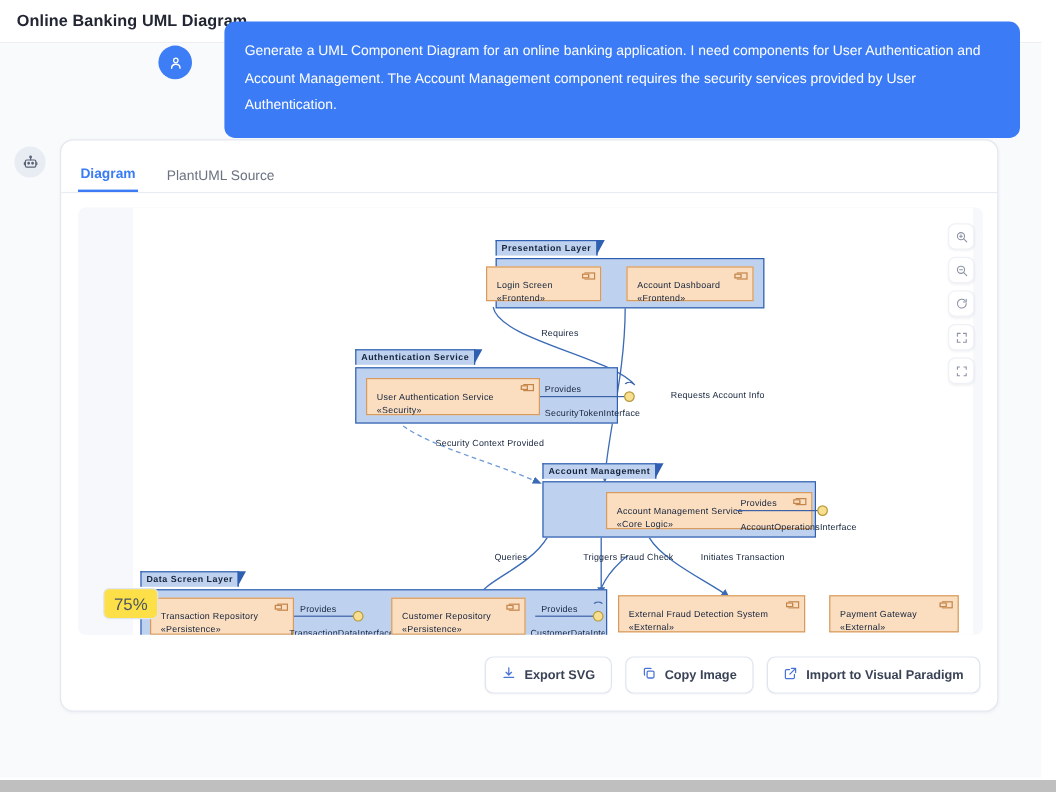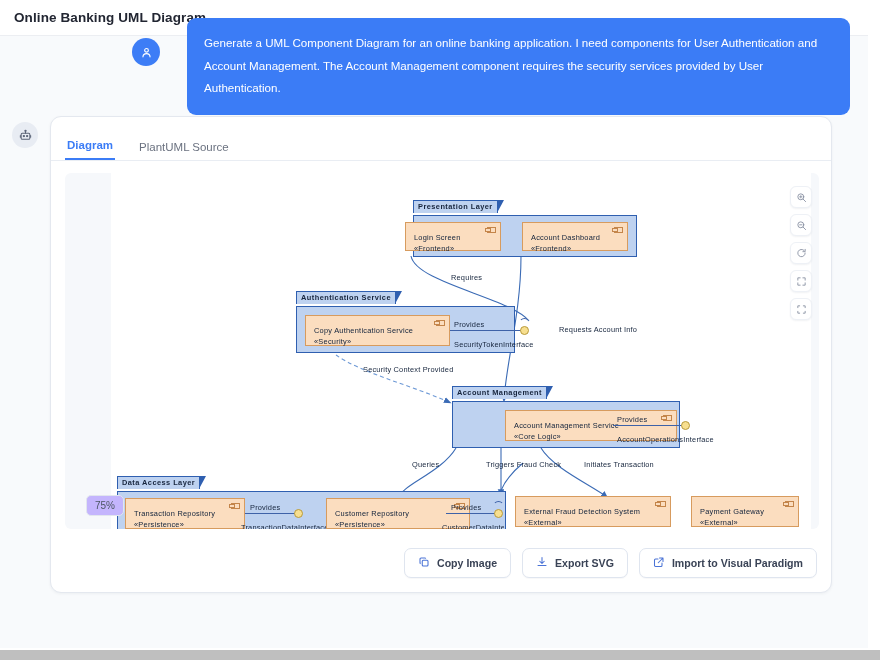--- a/index.html
+++ b/index.html
@@ -132,23 +132,23 @@
     background: #ffffff;
   }
   .diagram-title {
     position: absolute; left: 0; top: 13px; width: 700px;
     text-align: center;
     font-size: 8.6px; font-weight: bold; color: #1d2430;
     letter-spacing: .35px;
   }
   .zoom-badge {
     position: absolute; left: 21px; bottom: 13px;
-    background: #c4b5fd; border: 1px solid #e2e6ee;
+    background: #fde047; border: 1px solid #e2e6ee;
     border-radius: 5px;
-    font-size: 10px; color: #4b5563;
+    font-size: 14px; color: #4b5563;
     padding: 4px 8px;
     z-index: 30;
   }
 
   
   .zoom-ctl {
     position: absolute; right: 7px; top: 13px;
     display: flex; flex-direction: column; gap: 6px;
     z-index: 30;
   }
@@ -370,21 +370,21 @@
             <span class="stereo">«Frontend»</span>
           </div>
 
           <div class="lbl" style="left:328px; top:100px;margin-left:12px;">Requires</div>
           <div class="lbl" style="left:448px; top:152px;">Requests Account Info</div>
 
           <div class="pkg-tab" style="left:185px; top:118px;">Authentication Service</div>
           <div class="pkg" style="left:185px; top:133px; width:219px; height:47px;"></div>
           <div class="comp" style="left:194px; top:142px; width:145px; height:31px;">
             <span class="comp-icon"></span>
-            <span>Copy Authentication Service</span>
+            <span>User Authentication Service</span>
             <span class="stereo">«Security»</span>
           </div>
           <div class="lolli-line" style="left:339px; top:157px; width:73px;"></div>
           <div class="lolli-ball" style="left:409px; top:153px;"></div>
           <div class="socket" style="left:408px; top:145px;"></div>
           <div class="lbl" style="left:343px; top:147px;">Provides</div>
           <div class="lbl" style="left:343px; top:167px;">SecurityTokenInterface</div>
           <div class="lbl" style="left:252px; top:192px;">Security Context Provided</div>
 
           <div class="pkg-tab" style="left:341px; top:213px;">Account Management</div>
@@ -396,33 +396,33 @@
           </div>
           <div class="lolli-line" style="left:502px; top:252px; width:72px;"></div>
           <div class="lolli-ball" style="left:570px; top:248px;"></div>
           <div class="lbl" style="left:506px; top:242px;">Provides</div>
           <div class="lbl" style="left:506px; top:262px;">AccountOperationsInterface</div>
 
           <div class="lbl" style="left:301px; top:287px;">Queries</div>
           <div class="lbl" style="left:375px; top:287px;">Triggers Fraud Check</div>
           <div class="lbl" style="left:473px; top:287px;">Initiates Transaction</div>
 
-          <div class="pkg-tab" style="left:6px; top:303px;">Data Access Layer</div>
+          <div class="pkg-tab" style="left:6px; top:303px;">Data Screen Layer</div>
           <div class="pkg" style="left:6px; top:318px; width:389px; height:52px;"></div>
           <div class="comp" style="left:14px; top:325px; width:120px; height:31px;">
             <span class="comp-icon"></span>
             <span>Transaction Repository</span>
             <span class="stereo">«Persistence»</span>
           </div>
           <div class="lolli-line" style="left:134px; top:340px; width:53px;"></div>
           <div class="lolli-ball" style="left:183px; top:336px;"></div>
           <div class="lbl" style="left:139px; top:330px;">Provides</div>
           <div class="lbl" style="left:130px; top:350px;">TransactionDataInterface</div>
 
-          <div class="comp" style="left:215px; top:325px; width:144px; height:31px;">
+          <div class="comp" style="left:215px; top:325px; width:112px; height:31px;">
             <span class="comp-icon"></span>
             <span>Customer Repository</span>
             <span class="stereo">«Persistence»</span>
           </div>
           <div class="lolli-line" style="left:335px; top:340px; width:53px;"></div>
           <div class="lolli-ball" style="left:383px; top:336px;"></div>
           <div class="socket" style="left:382px; top:328px;"></div>
           <div class="lbl" style="left:340px; top:330px;">Provides</div>
           <div class="lbl" style="left:331px; top:350px; overflow:hidden; width:62px;">CustomerDataInte</div>
 
@@ -434,40 +434,40 @@
           <div class="comp" style="left:580px; top:323px; width:108px; height:31px;">
             <span class="comp-icon"></span>
             <span>Payment Gateway</span>
             <span class="stereo">«External»</span>
           </div>
 
         </div>
       </div>
 
       <div class="footer">
+        <div class="btn">
+          <span>
+            <svg width="12" height="12" viewBox="0 0 24 24" fill="none" stroke="#4a73d6" stroke-width="2.1" stroke-linecap="round" stroke-linejoin="round">
+              <path d="M12 3v11M7.5 10.5L12 15l4.5-4.5M4 19h16"></path>
+            </svg>
+          </span>
+          <span>Export SVG</span>
+        </div>
         <div class="btn">
           <span>
             <svg width="12" height="12" viewBox="0 0 24 24" fill="none" stroke="#4a73d6" stroke-width="2.1" stroke-linejoin="round">
               <rect x="8.5" y="8.5" width="11.5" height="11.5" rx="2"></rect>
               <path d="M15.5 5.2A2 2 0 0 0 13.8 4H6a2 2 0 0 0-2 2v7.8a2 2 0 0 0 1.2 1.7"></path>
             </svg>
           </span>
           <span>Copy Image</span>
         </div>
         <div class="btn">
           <span>
             <svg width="12" height="12" viewBox="0 0 24 24" fill="none" stroke="#4a73d6" stroke-width="2.1" stroke-linecap="round" stroke-linejoin="round">
-              <path d="M12 3v11M7.5 10.5L12 15l4.5-4.5M4 19h16"></path>
-            </svg>
-          </span>
-          <span>Export SVG</span>
-        </div>
-        <div class="btn">
-          <span>
-            <svg width="12" height="12" viewBox="0 0 24 24" fill="none" stroke="#4a73d6" stroke-width="2.1" stroke-linecap="round" stroke-linejoin="round">
               <path d="M13 4h7v7M20 4l-9.5 9.5M18 14v5a2 2 0 0 1-2 2H5a2 2 0 0 1-2-2V8a2 2 0 0 1 2-2h5"></path>
             </svg>
           </span>
           <span>Import to Visual Paradigm</span>
         </div>
       </div>
 
     </div>
   </div>
 

